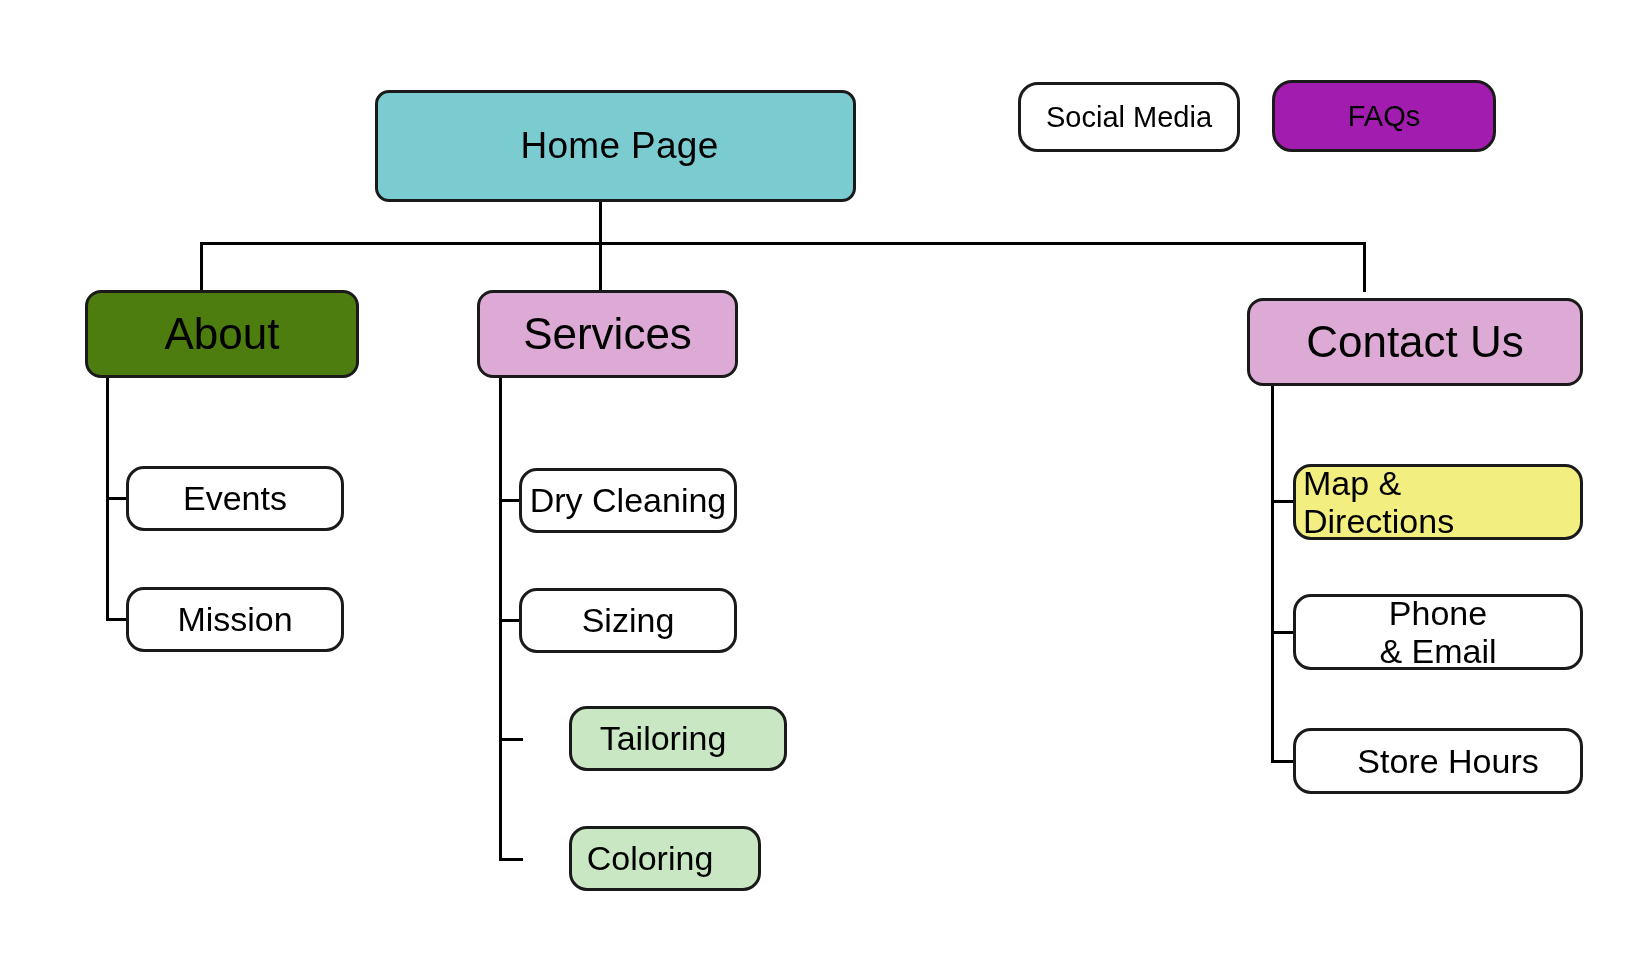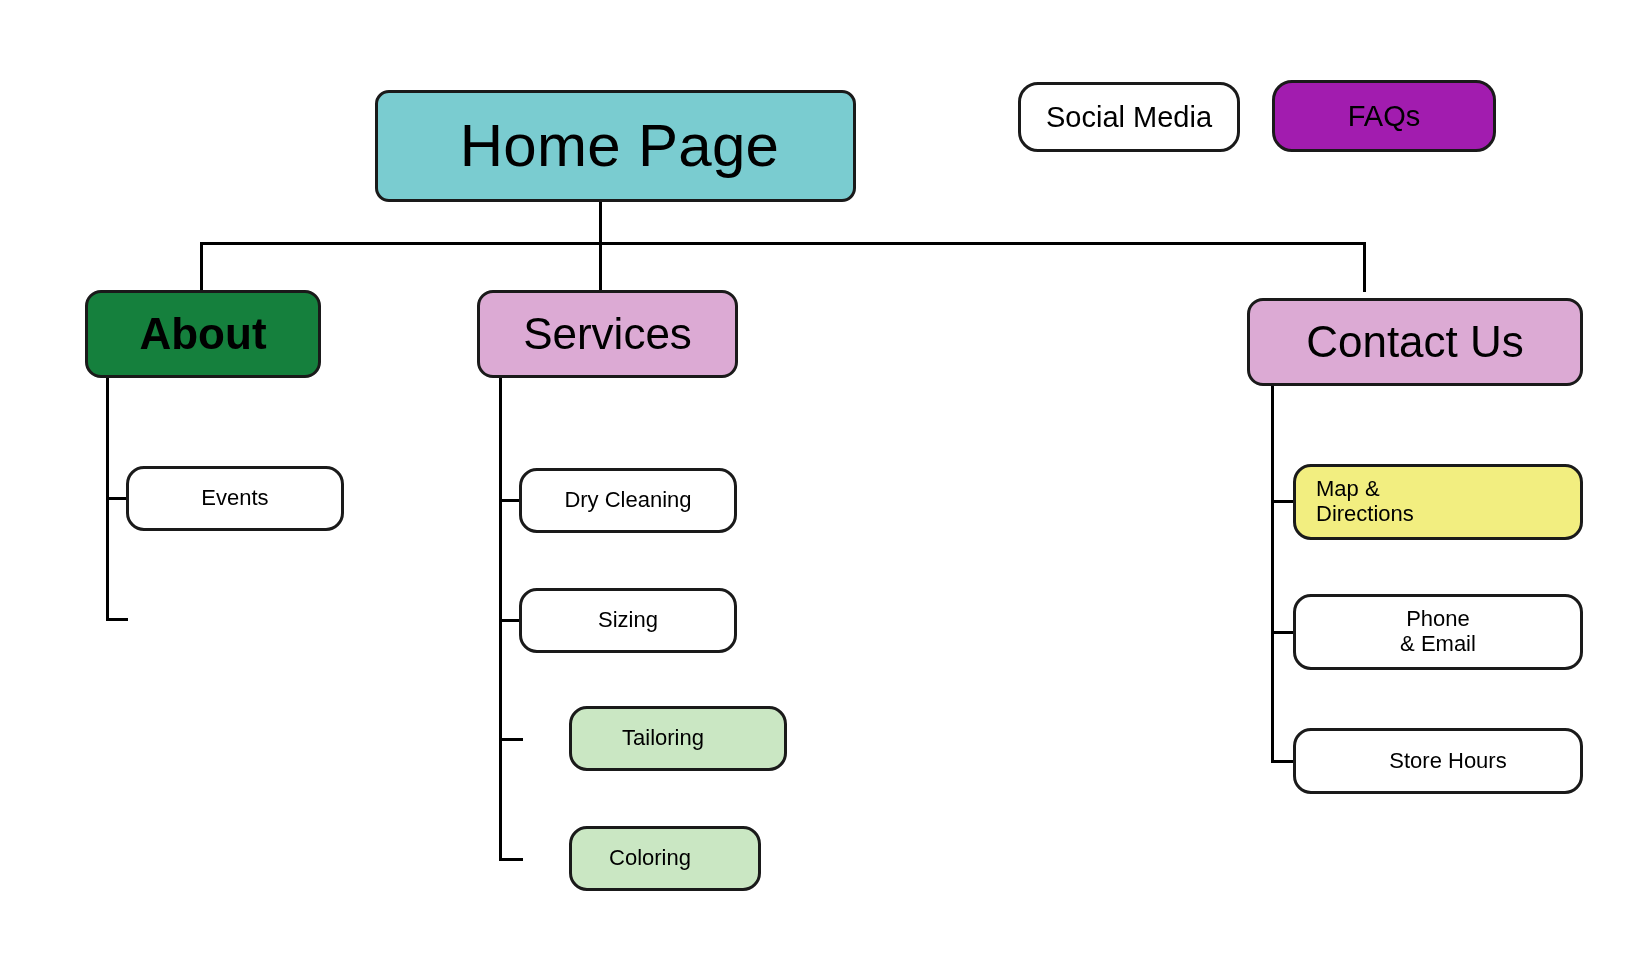--- a/index.html
+++ b/index.html
@@ -37,40 +37,40 @@
     display: flex;
     align-items: center;
     justify-content: center;
     color: #000000;
     line-height: 1.12;
     white-space: pre-line;
     text-align: center;
   }
   .node.root {
     border-radius: 14px;
-    font-size: 60px;
+    font-size: 37px;
     letter-spacing: 0.3px;
     padding-left: 8px;
   }
   .node.level2 {
     border-radius: 16px;
     font-size: 44px;
   }
   .node.leaf {
     border-radius: 18px;
-    font-size: 22px;
+    font-size: 34px;
   }
   .node.small {
     border-radius: 20px;
     font-size: 29px;
   }
   .node.leftalign {
     justify-content: flex-start;
     text-align: left;
-    padding-left: 20px;
+    padding-left: 7px;
   }
   .node.shift-left {
     justify-content: center;
     padding-right: 30px;
     margin-left: 48px;
   }
 </style>
 </head>
 <body>
 
@@ -95,25 +95,26 @@
   <div class="line v" style="left:1271px; top:378px; width:3px; height:385px;"></div>
   <div class="line h" style="left:1271px; top:500px; width:24px; height:3px;"></div>
   <div class="line h" style="left:1271px; top:631px; width:24px; height:3px;"></div>
   <div class="line h" style="left:1271px; top:760px; width:24px; height:3px;"></div>
 
   <div class="node root" style="left:375px; top:90px; width:481px; height:112px; background:#7ACCD0;">Home Page</div>
 
   <div class="node small" style="left:1018px; top:82px; width:222px; height:70px; background:#FFFFFF;">Social Media</div>
   <div class="node small" style="left:1272px; top:80px; width:224px; height:72px; background:#a21caf;">FAQs</div>
 
-  <div class="node level2" style="left:85px; top:290px; width:236px; height:88px; background:#15803d;font-weight:bold;">About</div>
+  <div class="node level2" style="left:85px; top:290px; width:274px; height:88px; background:#4d7c0f;">About</div>
   <div class="node level2" style="left:477px; top:290px; width:261px; height:88px; background:#DCAAD4;">Services</div>
   <div class="node level2" style="left:1247px; top:290px; width:336px; height:88px; background:#DCAAD4;margin-top:8px;">Contact Us</div>
 
   <div class="node leaf" style="left:126px; top:466px; width:218px; height:65px; background:#FFFFFF;">Events</div>
+  <div class="node leaf" style="left:126px; top:587px; width:218px; height:65px; background:#FFFFFF;">Mission</div>
 
   <div class="node leaf" style="left:519px; top:468px; width:218px; height:65px; background:#FFFFFF;">Dry Cleaning</div>
   <div class="node leaf" style="left:519px; top:588px; width:218px; height:65px; background:#FFFFFF;">Sizing</div>
   <div class="node leaf shift-left" style="left:521px; top:706px; width:218px; height:65px; background:#CAE7C3;">Tailoring</div>
   <div class="node leaf shift-left" style="left:521px; top:826px; width:192px; height:65px; background:#CAE7C3;">Coloring</div>
 
   <div class="node leaf leftalign" style="left:1293px; top:464px; width:290px; height:76px; background:#F2EE80;">Map &amp;
 Directions</div>
   <div class="node leaf" style="left:1293px; top:594px; width:290px; height:76px; background:#FFFFFF;">Phone
 &amp; Email</div>

